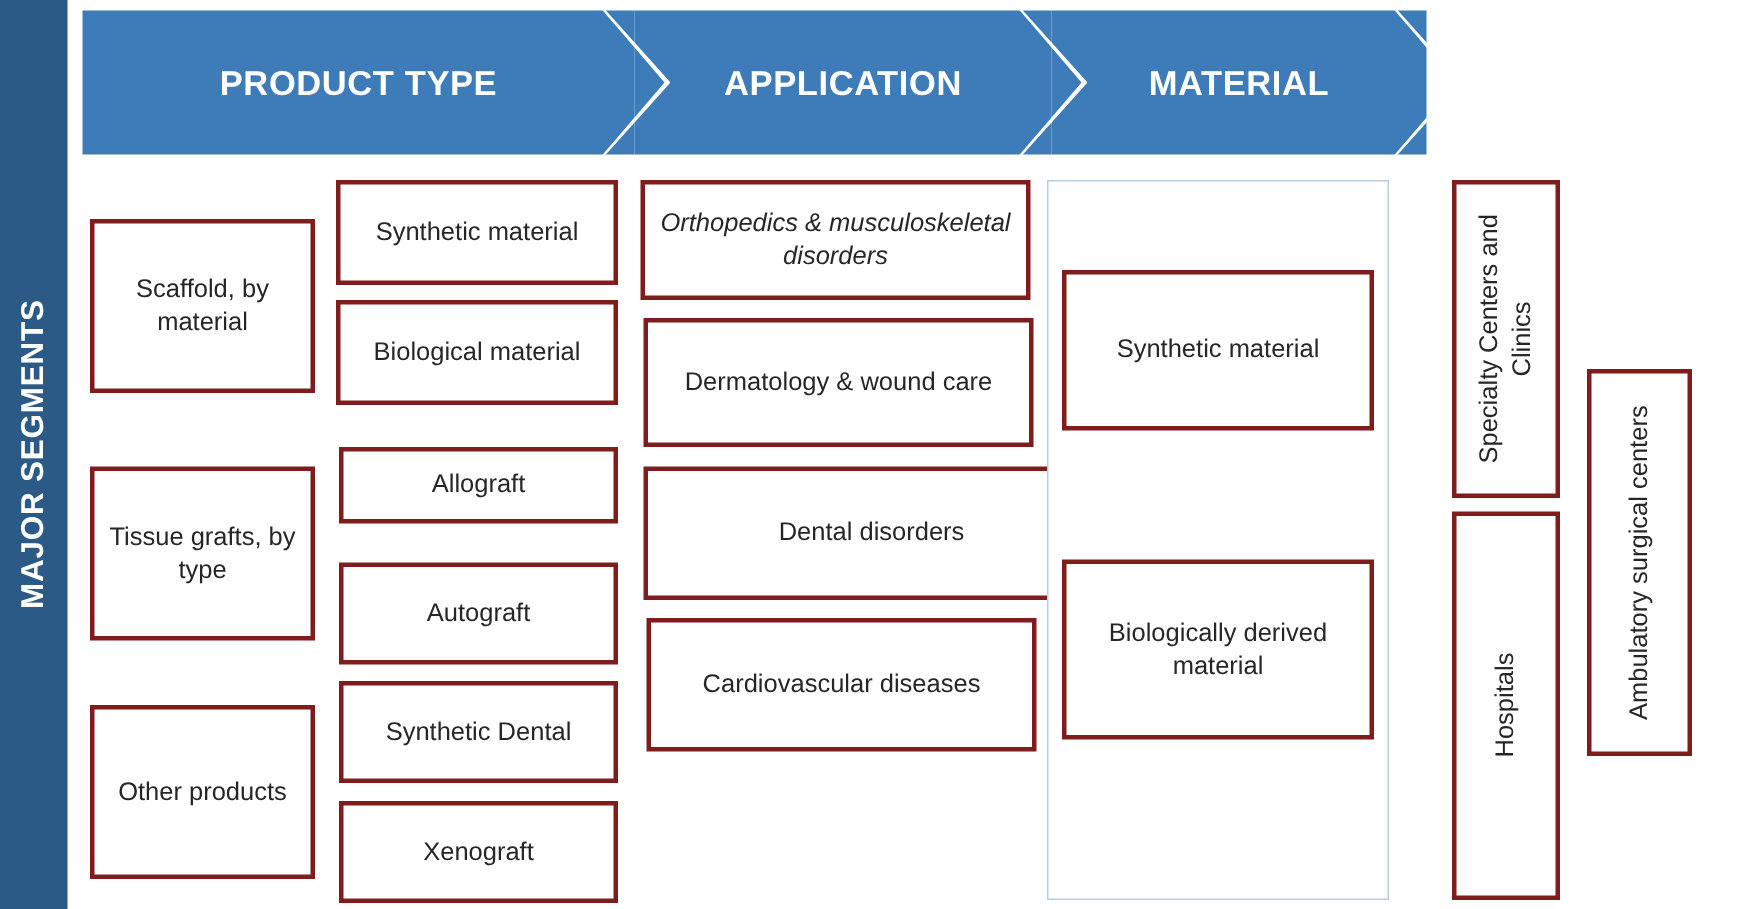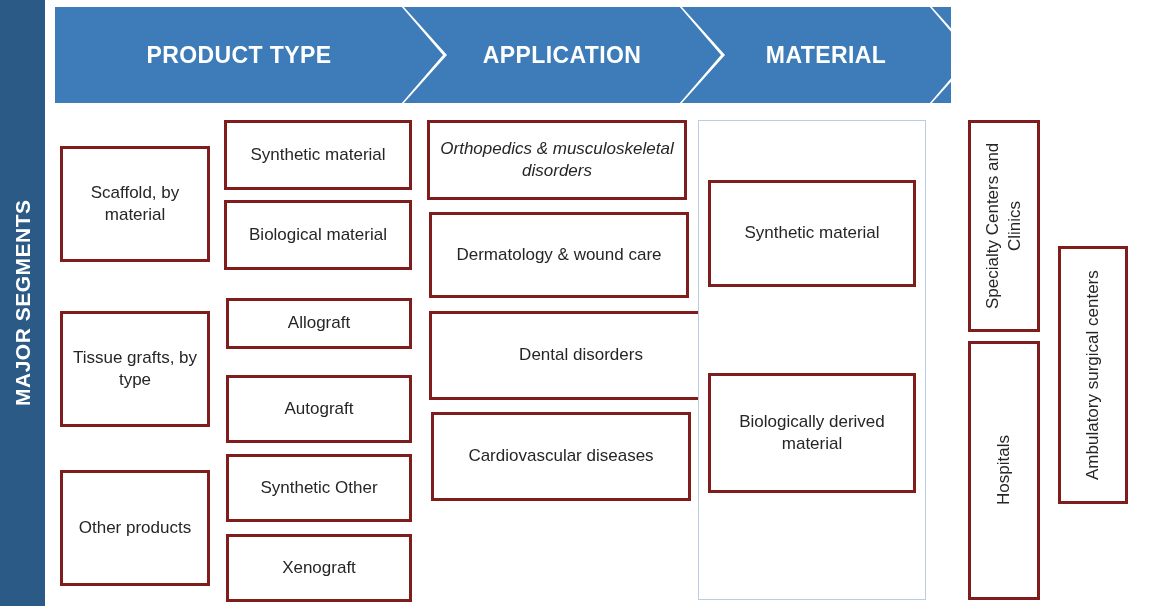--- a/index.html
+++ b/index.html
@@ -156,21 +156,21 @@
   <div class="box" style="left:224px; top:200px; width:188px; height:70px;">
     <span class="txt">Biological material</span>
   </div>
   <div class="box" style="left:226px; top:298px; width:186px; height:51px;">
     <span class="txt">Allograft</span>
   </div>
   <div class="box" style="left:226px; top:375px; width:186px; height:68px;">
     <span class="txt">Autograft</span>
   </div>
   <div class="box" style="left:226px; top:454px; width:186px; height:68px;">
-    <span class="txt">Synthetic Other</span>
+    <span class="txt">Synthetic Dental</span>
   </div>
   <div class="box" style="left:226px; top:534px; width:186px; height:68px;">
     <span class="txt">Xenograft</span>
   </div>
 
   <div class="box" style="left:427px; top:120px; width:260px; height:80px;font-style:italic;">
     <span class="txt">Orthopedics &amp; musculoskeletal disorders</span>
   </div>
   <div class="box" style="left:429px; top:212px; width:260px; height:86px;">
     <span class="txt">Dermatology &amp; wound care</span>

